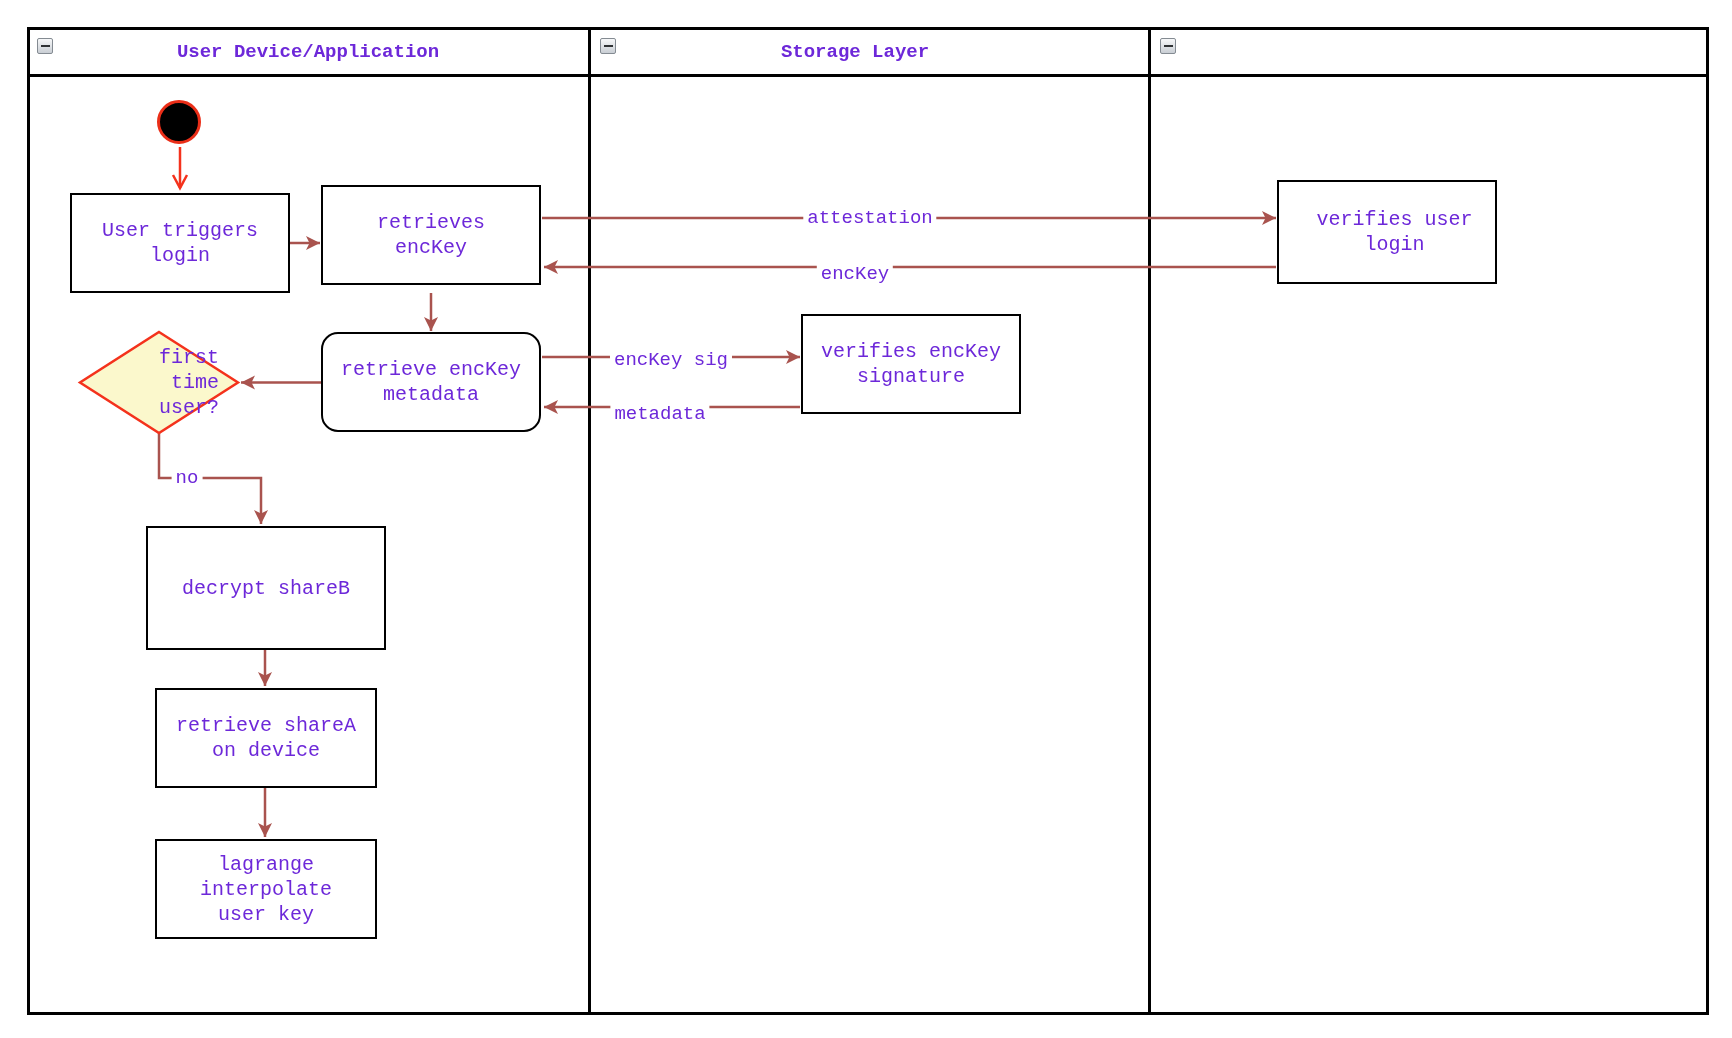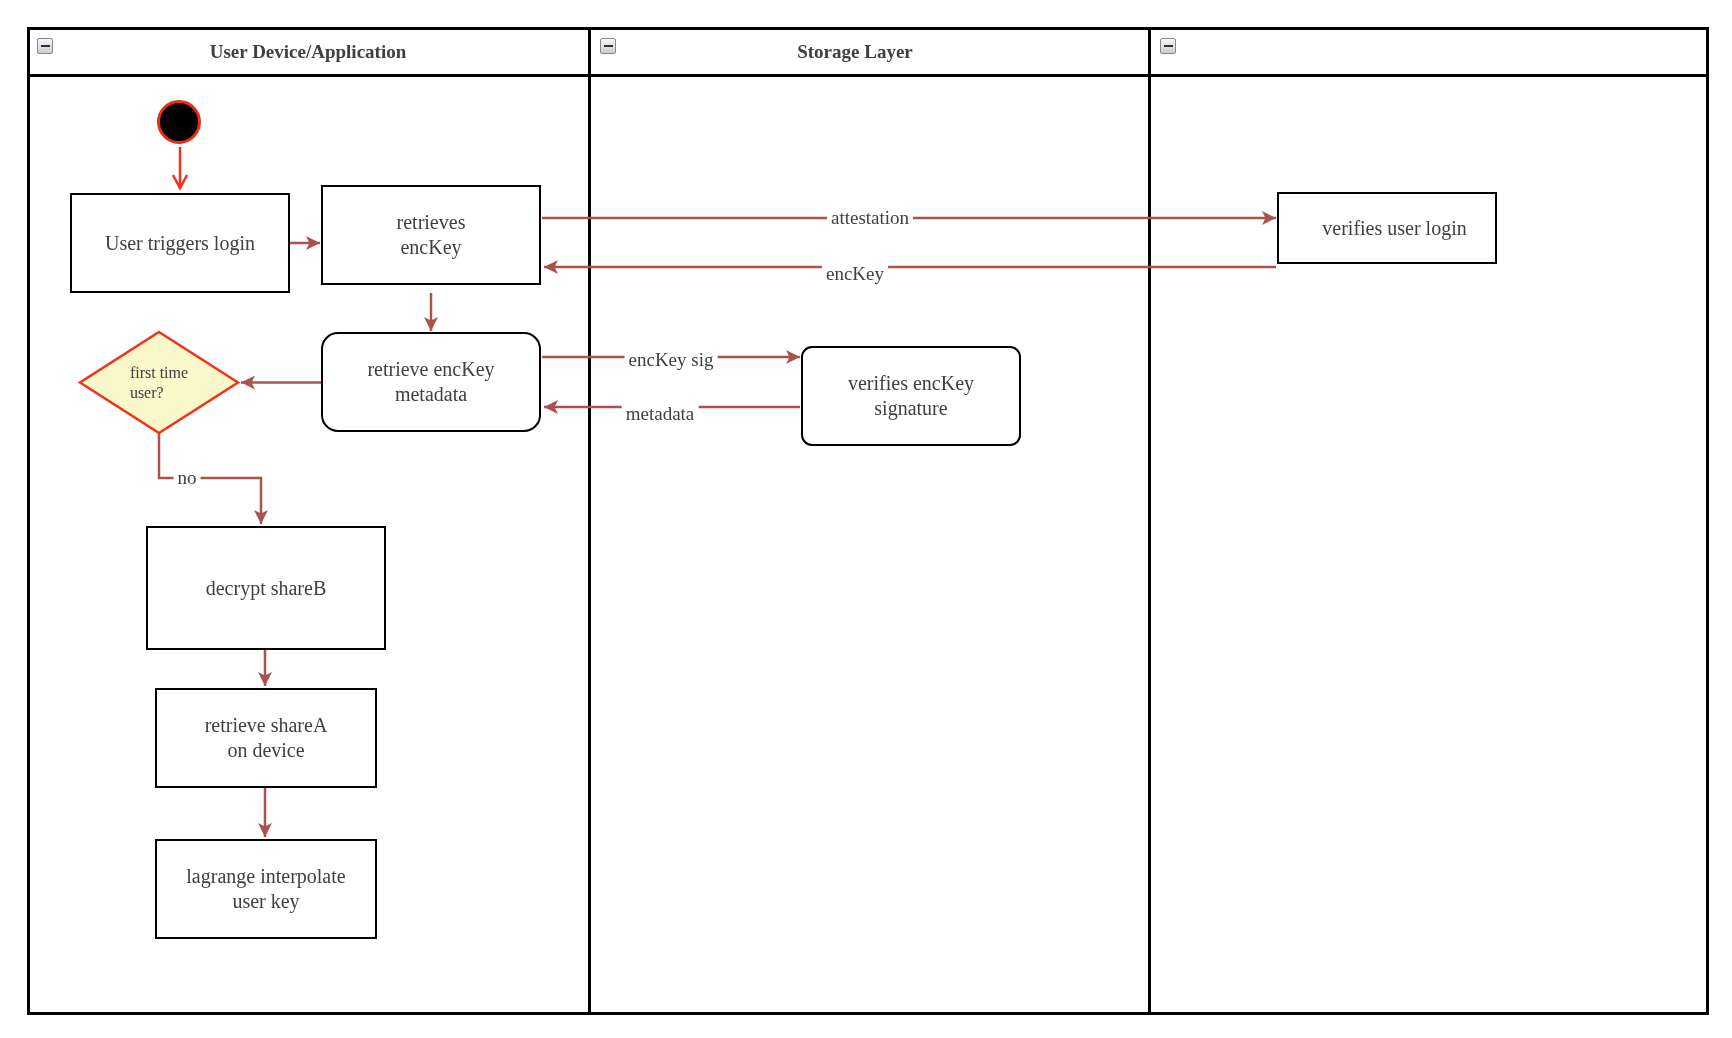--- a/index.html
+++ b/index.html
@@ -1,18 +1,18 @@
 <!DOCTYPE html>
 <html><head>
 <meta charset="utf-8">
 <style>
   html,body { margin:0; padding:0; background:#ffffff; }
   .canvas {
     position:relative; width:1732px; height:1038px; background:#ffffff;
-    font-family:Liberation Serif, serif; color:#404040;
+    font-family:Liberation Mono, monospace; color:#6d28d9;
     overflow:hidden;
   }
   
   .pool {
     position:absolute; left:27px; top:27px; width:1682px; height:988px;
     border:3px solid #000; box-sizing:border-box; background:#fff;
   }
   .vsep { position:absolute; top:27px; width:2.5px; height:988px; background:#000; }
   .hsep { position:absolute; left:27px; top:74px; width:1682px; height:2.5px; background:#000; }
   .lane-title {
@@ -34,21 +34,21 @@
     display:flex; align-items:center; justify-content:center;
     text-align:center; font-size:20px; line-height:1.25; white-space:pre-line;
   }
   .start-circle {
     position:absolute; left:157px; top:100px; width:44px; height:44px;
     box-sizing:border-box; background:#000; border:3px solid #ea2e18; border-radius:50%;
   }
   .diamond-label {
     position:absolute; left:99px; top:352px; width:120px; height:61px;
     display:flex; align-items:center; justify-content:center;
-    text-align:left; font-size:16px; line-height:1.25; white-space:pre-line;
+    text-align:right; font-size:20px; line-height:1.25; white-space:pre-line;
   }
   
   .edge-label {
     position:absolute; transform:translate(-50%,-50%);
     background:#fff; padding:1px 4px; font-size:19px; white-space:nowrap;
   }
   svg.wires { position:absolute; left:0; top:0; }
 </style>
 </head>
 <body>
@@ -108,26 +108,26 @@
     <polygon points="159,332 238,382.5 159,433 80,382.5" stroke-width="2.5" stroke="#f4321c" fill="#fbf8cc"></polygon>
   </svg>
 
   <div class="start-circle"></div>
 
   <div class="node" style="left:70px; top:193px; width:220px; height:100px;">User triggers login</div>
 
   <div class="node" style="left:321px; top:185px; width:220px; height:100px;">retrieves
 encKey</div>
 
-  <div class="node" style="left:1277px; top:192px; width:220px; height:72px;padding-left:15px;">verifies user login</div>
+  <div class="node" style="left:1277px; top:180px; width:220px; height:104px;padding-left:15px;">verifies user login</div>
 
   <div class="node" style="left:321px; top:332px; width:220px; height:100px;border-radius:17px;">retrieve encKey
 metadata</div>
 
-  <div class="node" style="left:801px; top:346px; width:220px; height:100px;border-radius:11px;">verifies encKey
+  <div class="node" style="left:801px; top:314px; width:220px; height:100px;">verifies encKey
 signature</div>
 
   <div class="diamond-label">first time
 user?</div>
 
   <div class="node" style="left:146px; top:526px; width:240px; height:124px;">decrypt shareB</div>
 
   <div class="node" style="left:155px; top:688px; width:222px; height:100px;">retrieve shareA
 on device</div>
 

